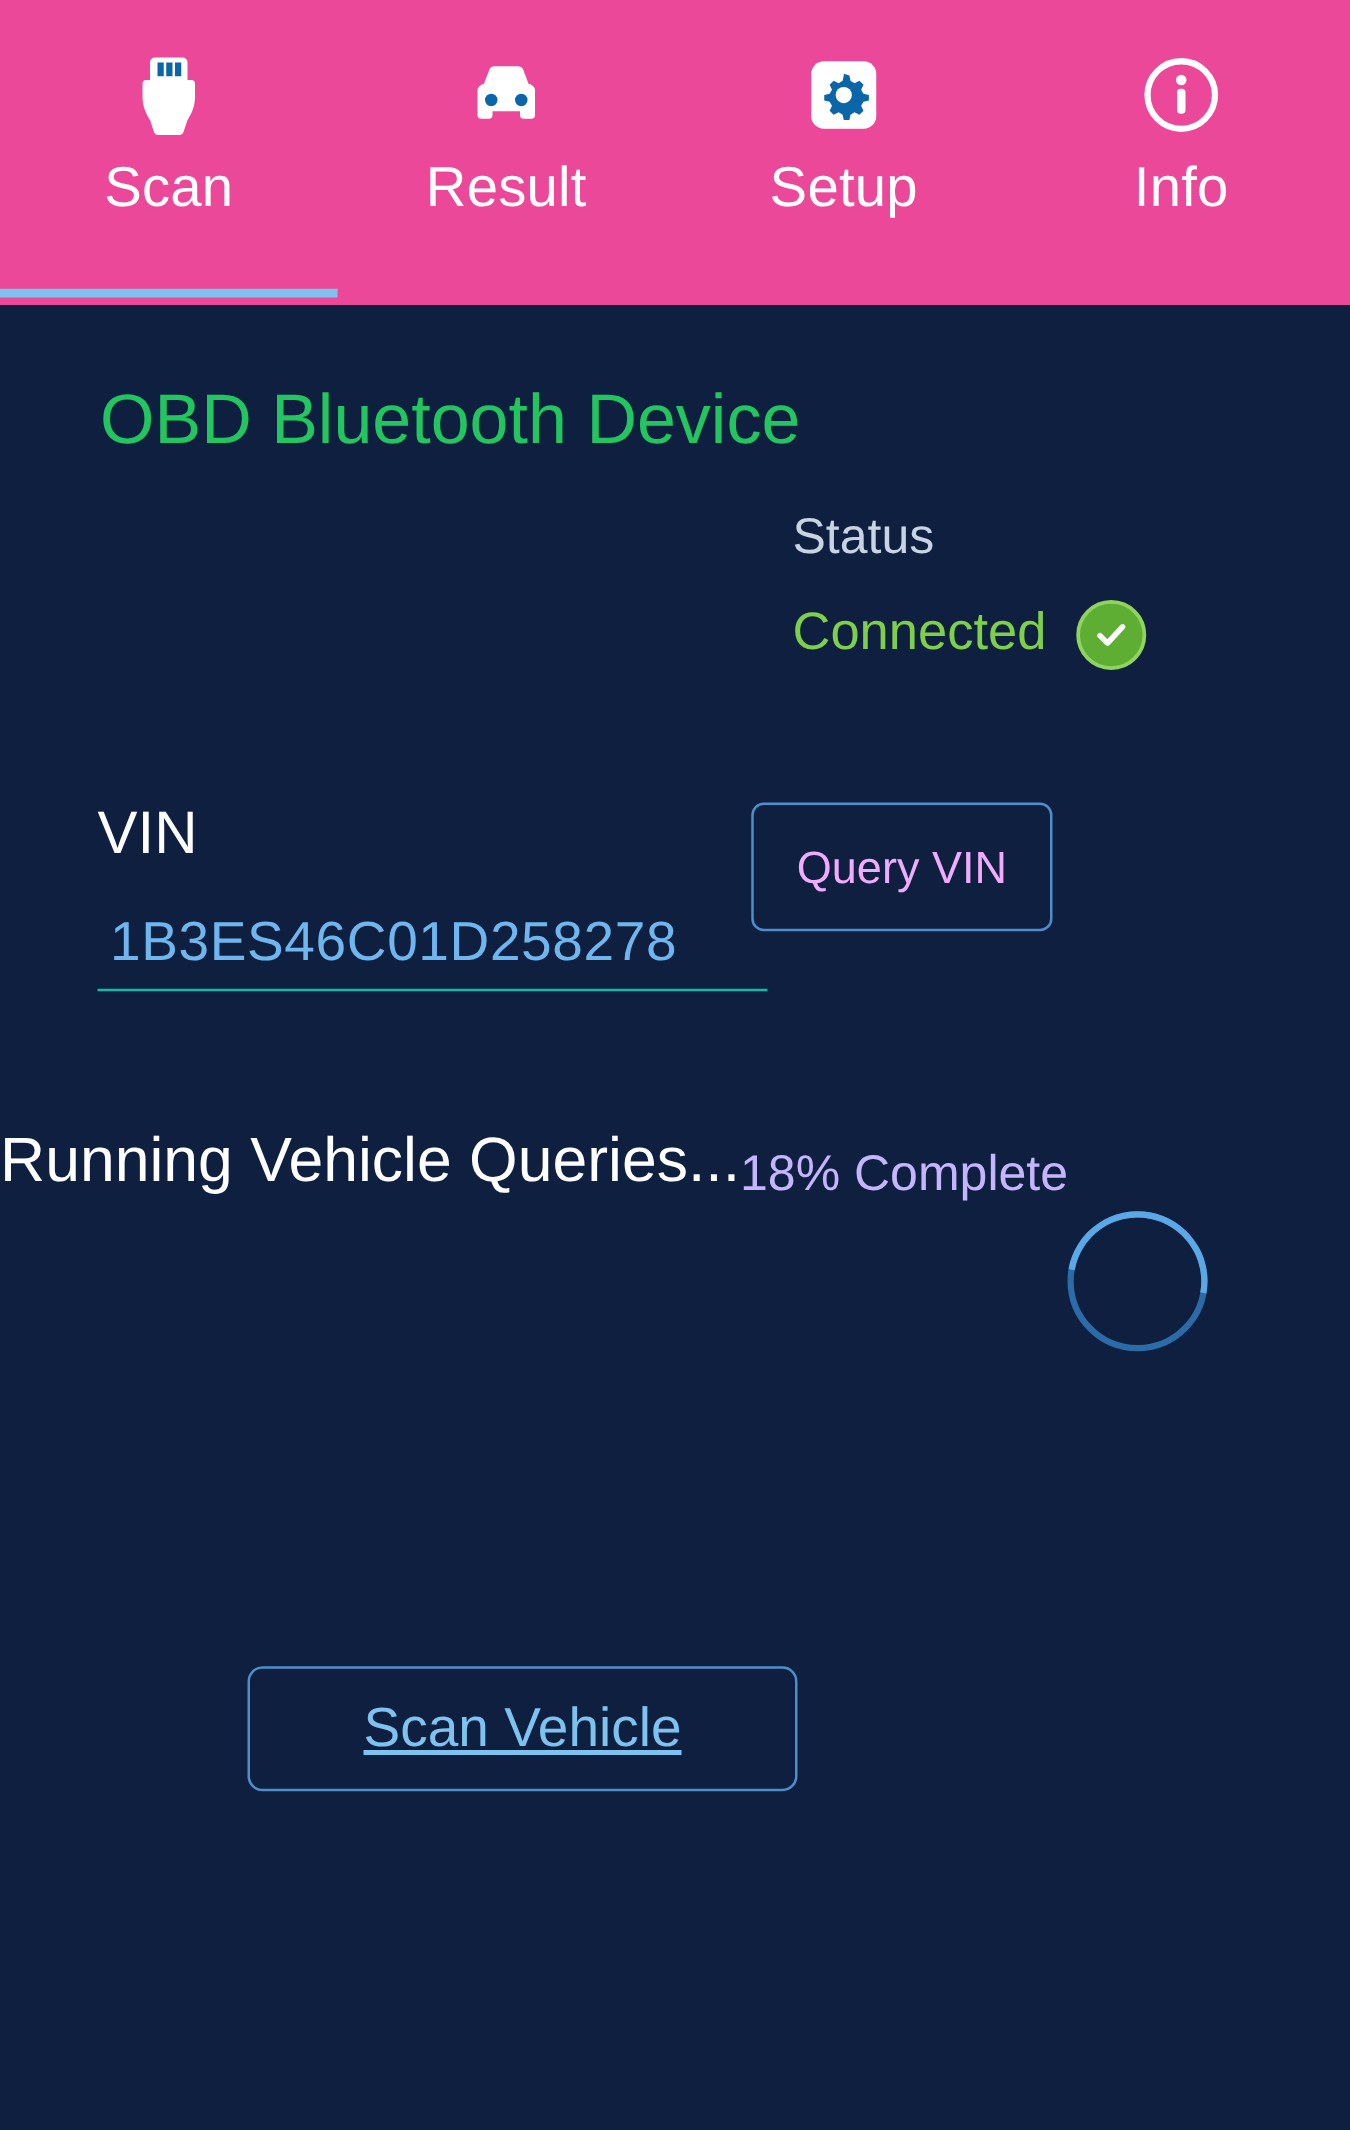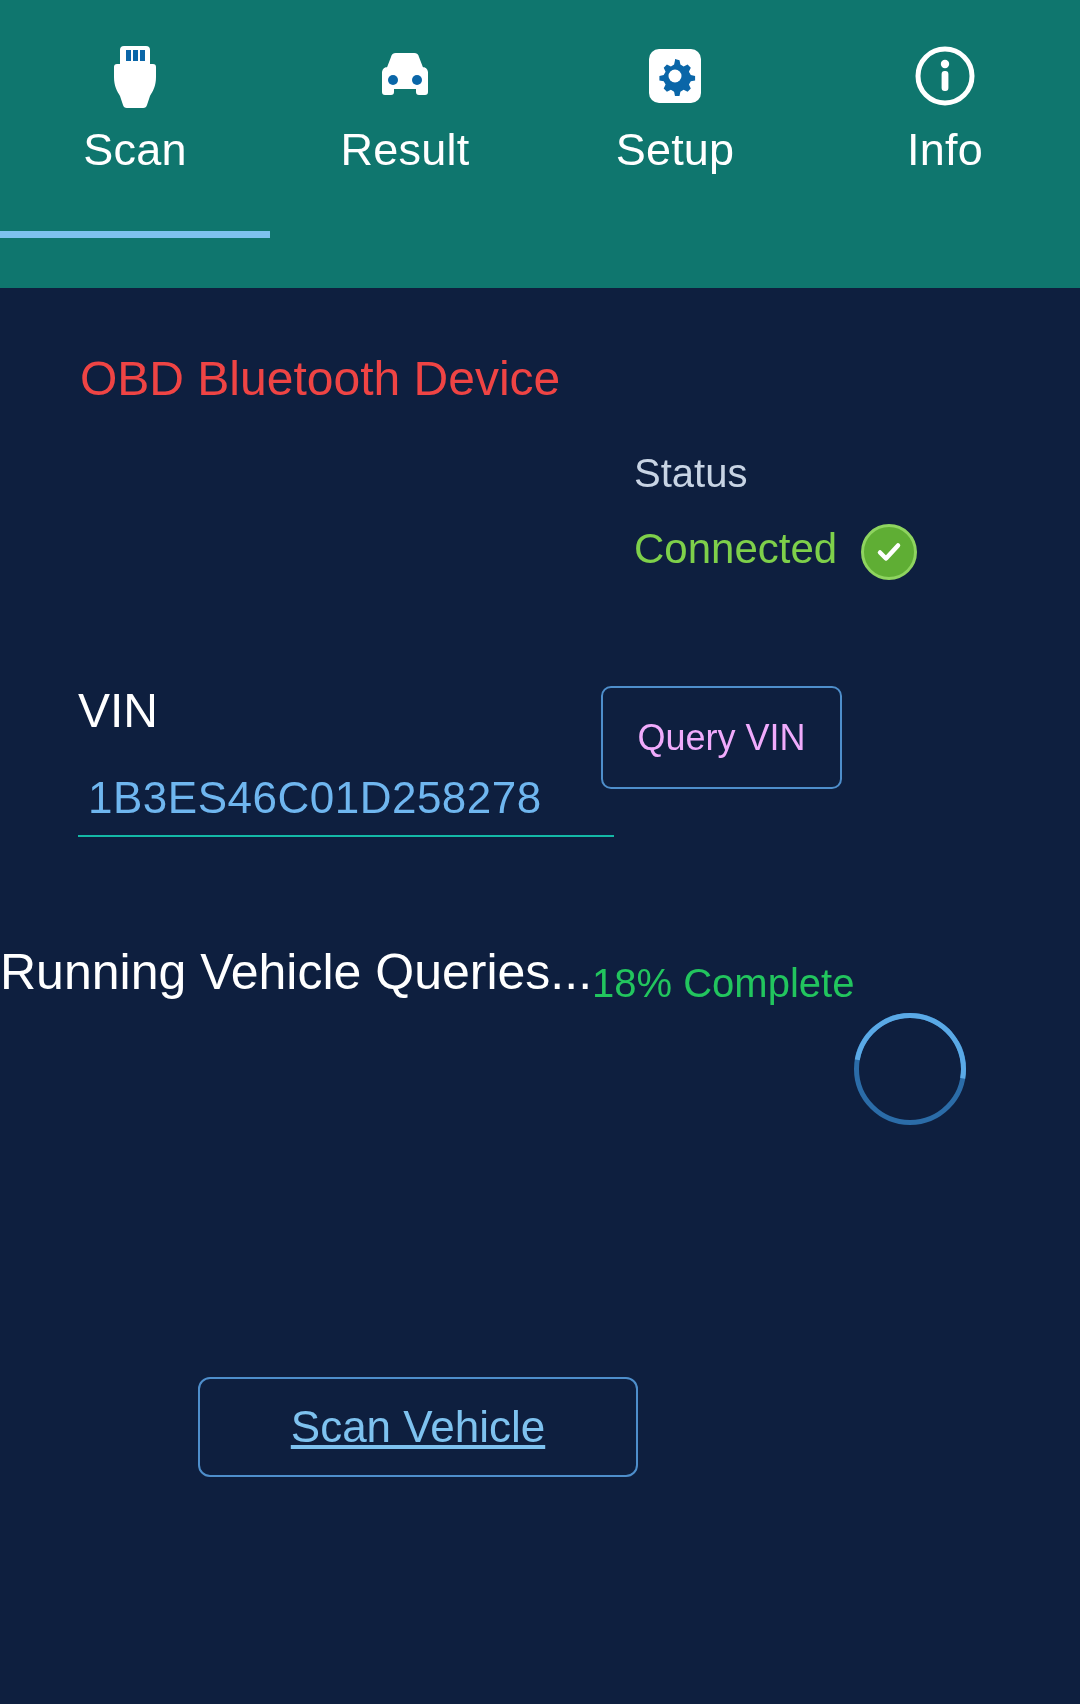--- a/index.html
+++ b/index.html
@@ -18,22 +18,22 @@
     height: 1704px;
     background: #0e1f3f;
     display: flex;
     flex-direction: column;
   }
 
   
   .tabbar {
     position: relative;
     width: 100%;
-    height: 288px;
-    background: #0f766e;
+    height: 244px;
+    background: #ec4899;
     display: flex;
     flex-direction: row;
     align-items: flex-start;
     flex: 0 0 auto;
   }
 
   .tab {
     flex: 1 1 0;
     height: 238px;
     display: flex;
@@ -77,22 +77,22 @@
   .tab.active .tab-underline { display: block; }
 
   
   .body {
     position: relative;
     flex: 1 1 auto;
     padding: 0 80px;
   }
 
   .section-title {
-    color: #ef4444;
-    font-size: 48px;
+    color: #22c55e;
+    font-size: 56px;
     line-height: 58px;
     font-weight: 400;
     position: absolute;
     left: 80px;
     top: 62px;
     white-space: nowrap;
   }
 
   
   .field-label {
@@ -232,21 +232,21 @@
 
   .progress-title {
     color: #ffffff;
     font-size: 50px;
     line-height: 58px;
     white-space: nowrap;
   }
 
   .progress-sub {
     margin-top: 16px;
-    color: #22c55e;
+    color: #c4b5fd;
     font-size: 40px;
     line-height: 48px;
     white-space: nowrap;
   }
 
   .spinner-wrap {
     margin-top: 70px;
     width: 112px;
     height: 112px;
     position: relative;

